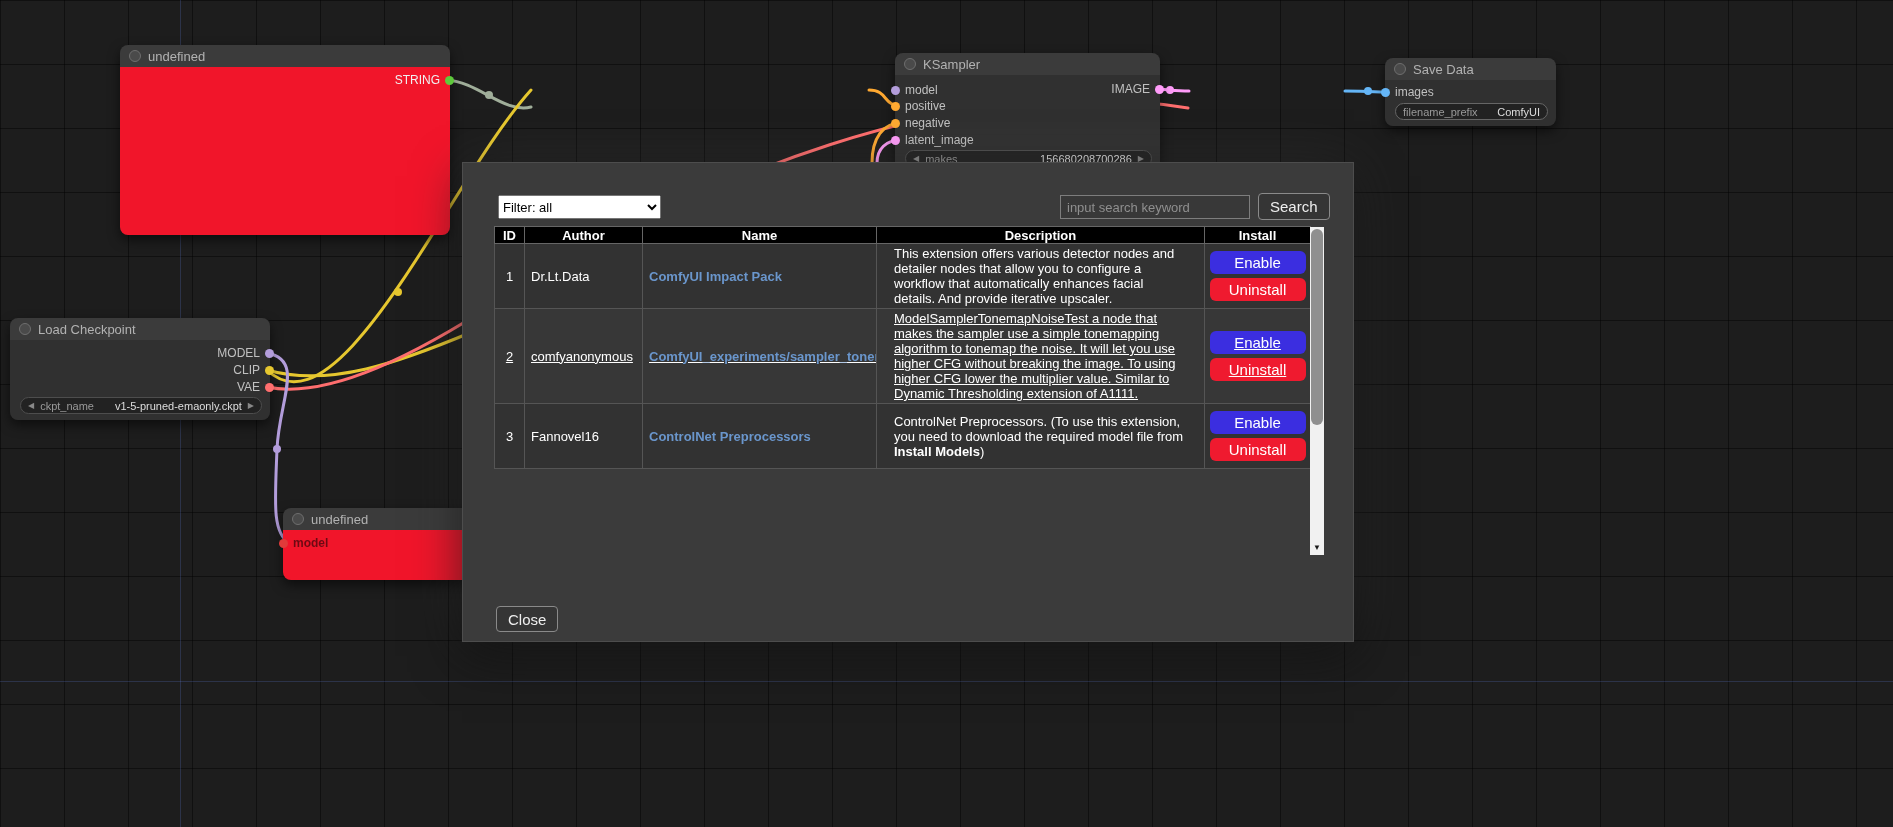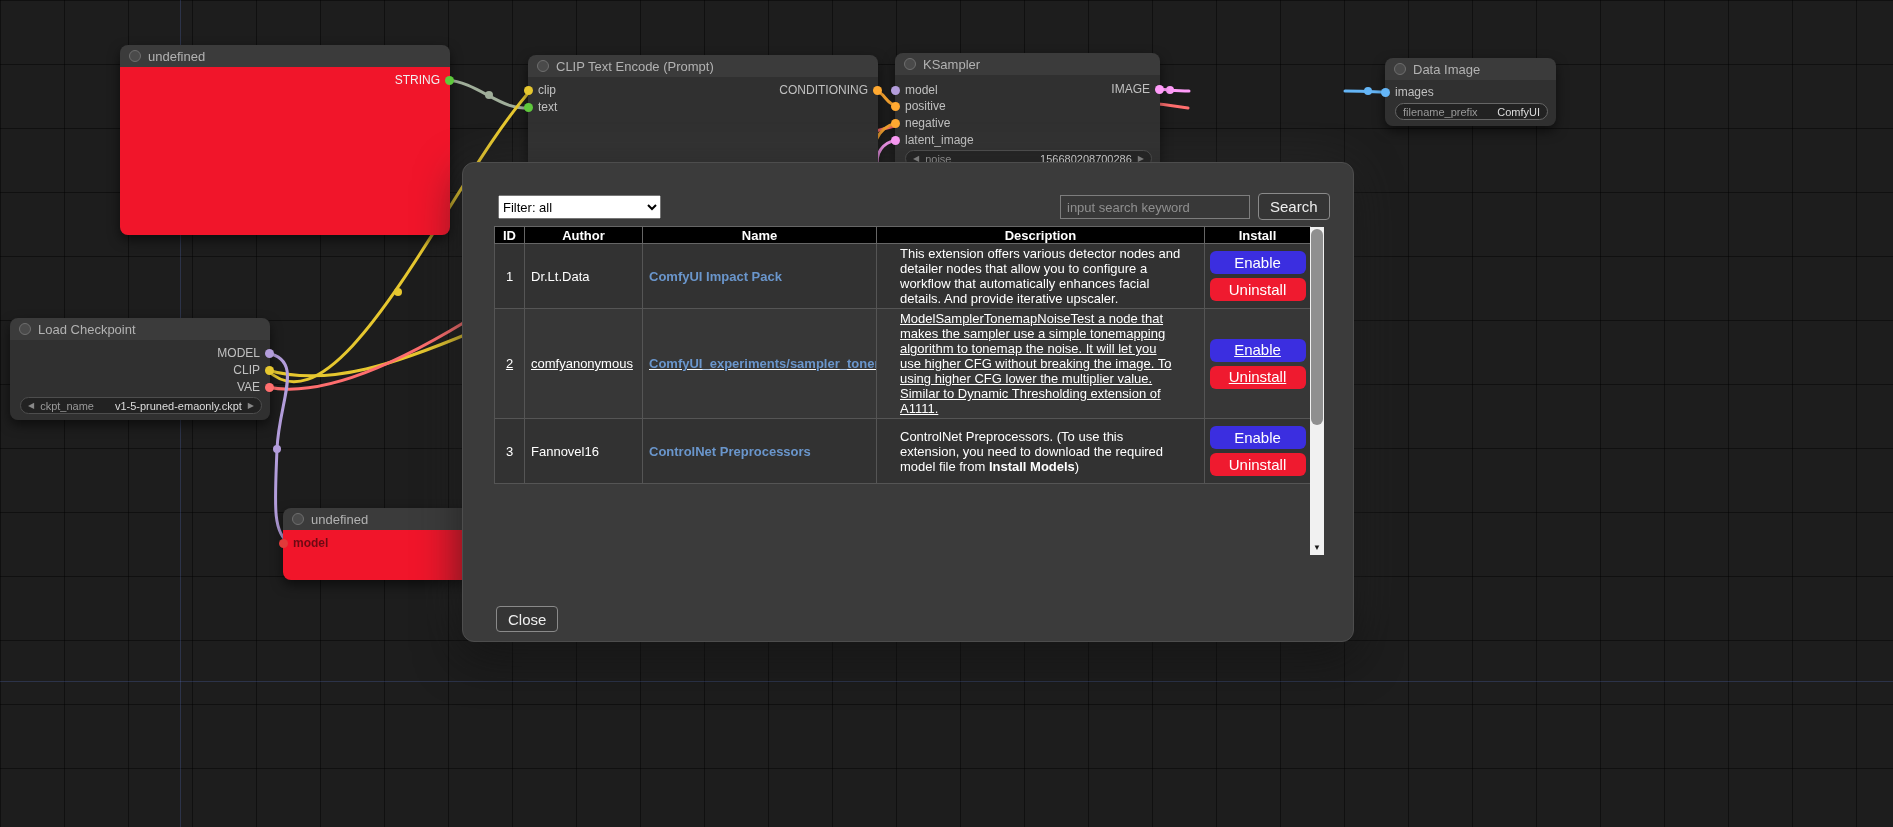--- a/index.html
+++ b/index.html
@@ -47,38 +47,38 @@
   .slabel-light{color:#f0f0f0;text-align:center;}
   .slabel-dark{color:rgba(0,0,0,.55);font-weight:bold;}
   .widget{position:absolute;height:15px;background:#222;border:1px solid #4d4d4d;border-radius:9px;
     display:flex;align-items:center;padding:0 7px;gap:6px;font-size:11px;color:#999;z-index:3;}
   .warrow{font-size:8px;color:#888;}
   .wfill{flex:1;}
   .wvalue{color:#ddd;white-space:nowrap;}
 
   
   .modal{position:absolute;left:462px;top:162px;width:890px;height:478px;z-index:10;background:#3b3b3b;
-    border:1px solid #4d4d4d;border-radius:12px;
+    border:1px solid #4d4d4d;border-radius:0;
     box-shadow:0 0 60px rgba(255,255,255,.08),0 14px 45px rgba(0,0,0,.65);color:#fff;}
   .filter{position:absolute;left:35px;top:32px;width:163px;height:24px;font-size:13px;font-family:inherit;}
   .search{position:absolute;left:597px;top:32px;width:176px;height:22px;background:#383838;border:1px solid #7d7d7d;
     color:#ddd;font-size:13px;padding:0 6px;font-family:inherit;}
   .search::placeholder{color:#8f8f8f;}
   .searchbtn{position:absolute;left:795px;top:30px;height:27px;padding:0 11px;background:#353535;border:1px solid #8a8a8a;
     border-radius:4px;color:#eee;font-size:15px;font-family:inherit;cursor:pointer;}
   .tablewrap{position:absolute;left:31px;top:63px;width:816px;}
   table{border-collapse:collapse;width:816px;font-size:13px;color:#fff;table-layout:fixed;border:1px solid #666;}
   th{background:#000;font-weight:bold;border:1px solid #666;height:16px;padding:0;font-size:13px;}
   td{border:1px solid #555;vertical-align:middle;background:#323232;}
   tr.row-alt td{background:#373737;text-decoration:underline;}
   .c-id{text-align:center;}
   .c-author{padding:2px 6px;}
   .c-name{padding:2px 6px;overflow:hidden;}
   .ext-link{color:var(--link-blue);font-weight:bold;cursor:pointer;}
-  .c-desc{padding:2px 23px;line-height:15px;margin-top:44px;}
+  .c-desc{padding:2px 17px;line-height:15px;margin-top:44px;}
   .c-install{text-align:center;padding:3px 4px;}
   .inst-btn{display:block;width:96px;height:23px;margin:4px auto;border:none;border-radius:6px;color:#fff;
     font-size:15px;font-family:inherit;line-height:20px;cursor:pointer;}
   .btn-enable{background:var(--enable-button-bg);}
   .btn-uninstall{background:var(--uninstall-button-bg);}
   .sbar{position:absolute;left:847px;top:64px;width:14px;height:328px;background:#f1f1f1;}
   .sthumb{position:absolute;left:1px;top:2px;width:12px;height:196px;background:#8f8f8f;border-radius:6px;}
   .sdown{position:absolute;left:0;bottom:1px;width:14px;height:13px;font-size:8px;line-height:13px;text-align:center;color:#1a1a1a;}
   .closebtn{position:absolute;left:33px;top:443px;height:26px;padding:0 11px;background:#353535;border:1px solid #8a8a8a;
     border-radius:4px;color:#eee;font-size:15px;font-family:inherit;cursor:pointer;}
@@ -113,39 +113,20 @@
       <span class="tdot"></span>
       <span>undefined</span>
     </div>
     <div class="nbody red"></div>
     <div class="slot out" style="top:29px">
       <span class="dot dot-string"></span>
       <span class="slabel-light">STRING</span>
     </div>
   </div>
 
-  <div class="node" style="left:528px;top:55px;width:350px;height:150px">
-    <div class="ntitle">
-      <span class="tdot"></span>
-      <span>CLIP Text Encode (Prompt)</span>
-    </div>
-    <div class="nbody"></div>
-    <div class="slot in" style="top:29px">
-      <span class="dot dot-clip"></span>
-      <span>clip</span>
-    </div>
-    <div class="slot in" style="top:46px">
-      <span class="dot dot-string"></span>
-      <span>text</span>
-    </div>
-    <div class="slot out" style="top:29px">
-      <span class="dot dot-cond"></span>
-      <span>CONDITIONING</span>
-    </div>
-  </div>
 
   <div class="node" style="left:895px;top:53px;width:265px;height:175px">
     <div class="ntitle">
       <span class="tdot"></span>
       <span>KSampler</span>
     </div>
     <div class="nbody"></div>
     <div class="slot in" style="top:31px">
       <span class="dot dot-model"></span>
       <span>model</span>
@@ -161,32 +142,32 @@
     <div class="slot in" style="top:81px">
       <span class="dot dot-latent"></span>
       <span>latent_image</span>
     </div>
     <div class="slot out" style="top:30px">
       <span class="dot dot-latent"></span>
       <span>IMAGE</span>
     </div>
     <div class="widget" style="left:10px;top:97px;width:231px">
       <span class="warrow">◀</span>
-      <span>noise</span>
+      <span>makes</span>
       <span class="wfill"></span>
       <span class="wvalue">156680208700286</span>
       <span class="warrow">▶</span>
     </div>
   </div>
 
 
   <div class="node" style="left:1385px;top:58px;width:171px;height:68px">
     <div class="ntitle">
       <span class="tdot"></span>
-      <span>Data Image</span>
+      <span>Save Data</span>
     </div>
     <div class="nbody"></div>
     <div class="slot in" style="top:28px">
       <span class="dot dot-image"></span>
       <span>images</span>
     </div>
     <div class="widget" style="left:10px;top:45px;width:137px;border-color:#666">
       <span>filename_prefix</span>
       <span class="wfill"></span>
       <span class="wvalue">ComfyUI</span>

